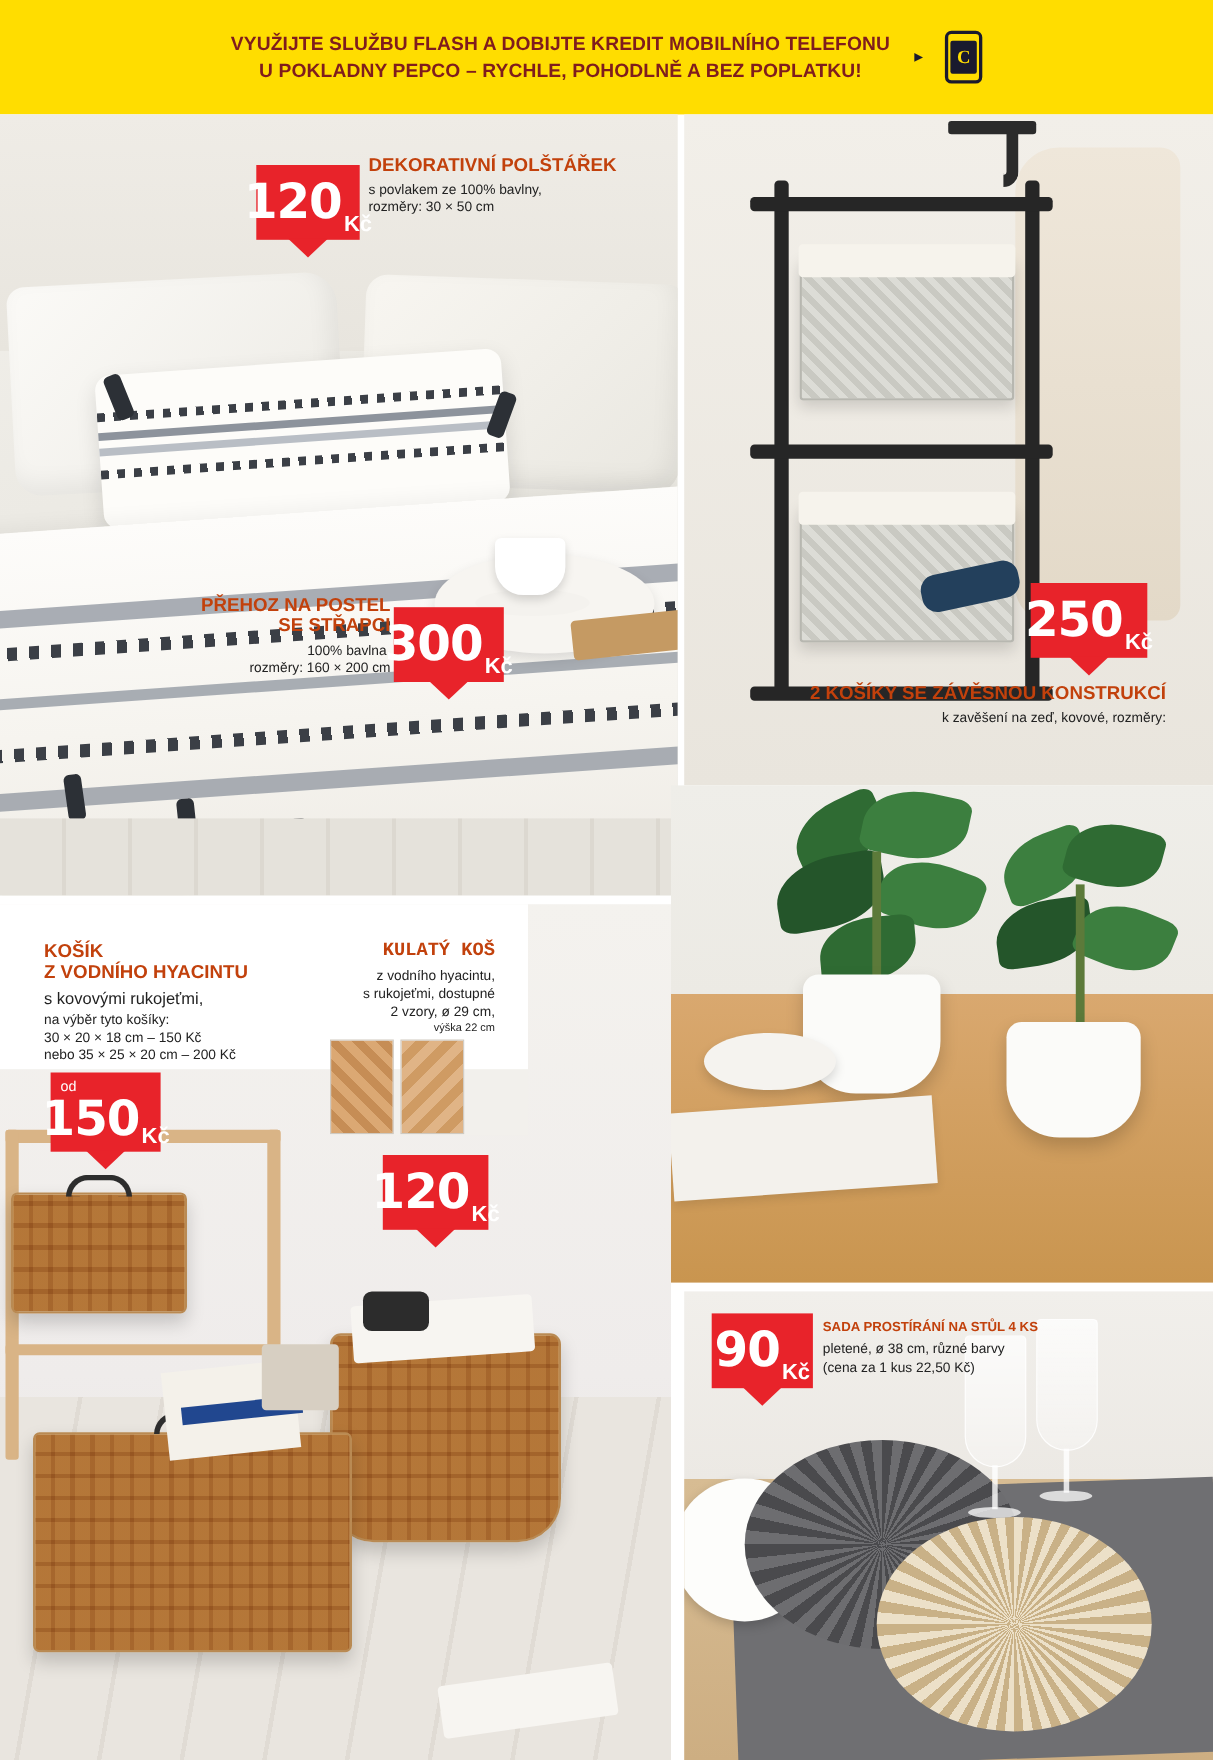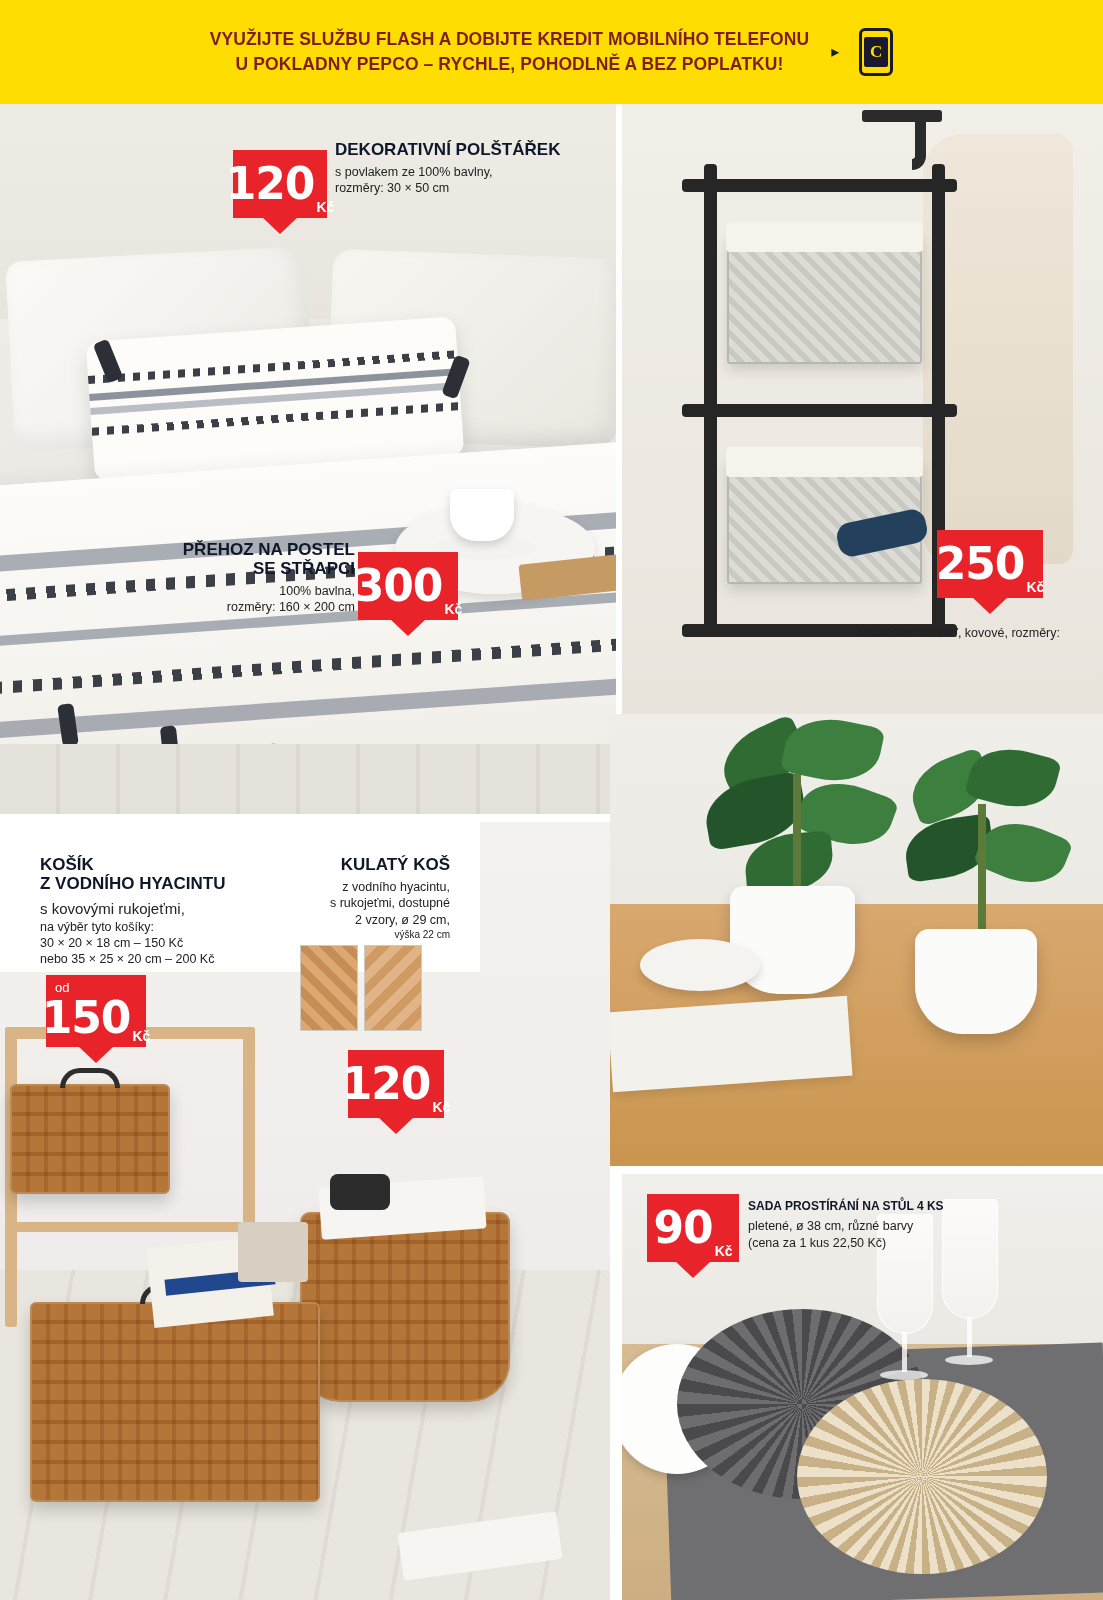--- a/index.html
+++ b/index.html
@@ -77,38 +77,38 @@
     border-top: 17px solid #e8232a;
   }
   .tag .amount {
     font-size: 44px;
     line-height: 1;
     letter-spacing: -1px;
     font-family: "DejaVu Sans", sans-serif;
     font-weight: bold;
   }
   .tag .cur {
-    font-size: 14px;
+    font-size: 20px;
     line-height: 1;
     margin-left: 2px;
     align-self: flex-end;
     padding-bottom: 4px;
   }
   .tag .od {
     position: absolute;
     top: 5px; left: 9px;
     font-size: 13px;
     font-weight: normal;
   }
   .tag.has-od { padding-top: 14px; }
 
   
   .title {
     font-weight: bold;
-    color: #0f172a;
+    color: #c2410c;
     line-height: 1.12;
   }
   .desc {
     color: #222;
     line-height: 1.3;
   }
 
   
   .photo { position: absolute; overflow: hidden; }
 
@@ -430,20 +430,21 @@
   </div>
   <div style="position:absolute; left:215px; top:412px; width:90px; height:34px; background:#23405c; border-radius:14px; transform:rotate(-12deg);"></div>
 </div>
 
 <div class="tag" style="left:937px; top:530px; width:106px; height:68px;">
   <span class="amount">250</span>
   <span class="cur">Kč</span>
 </div>
 
 <div class="infoblock" style="left:600px; top:620px; width:460px; text-align:right;">
+  <div class="title" style="font-size:17px;">2 KOŠÍKY SE ZÁVĚSNOU KONSTRUKCÍ</div>
   <div class="desc" style="font-size:12.5px; margin-top:5px;">k zavěšení na zeď, kovové, rozměry:</div>
 </div>
 
 <div class="photo" id="plants-photo">
   <div class="leaf" style="left:110px; top:15px; width:86px; height:58px; transform:rotate(-25deg);"></div>
   <div class="leaf l2" style="left:175px; top:5px; width:95px; height:62px; transform:rotate(12deg);"></div>
   <div class="leaf l3" style="left:95px; top:65px; width:100px; height:64px; transform:rotate(-10deg);"></div>
   <div class="leaf l2" style="left:190px; top:70px; width:92px; height:60px; transform:rotate(20deg);"></div>
   <div class="leaf" style="left:135px; top:120px; width:88px; height:58px; transform:rotate(-5deg);"></div>
   <div style="position:absolute; left:183px; top:60px; width:8px; height:120px; background:#5c7a3a;"></div>
@@ -496,21 +497,21 @@
   <div class="desc" style="font-size:12.5px;">nebo 35 × 25 × 20 cm – 200 Kč</div>
 </div>
 
 <div class="tag has-od" style="left:46px; top:975px; width:100px; height:72px;">
   <span class="od">od</span>
   <span class="amount">150</span>
   <span class="cur">Kč</span>
 </div>
 
 <div class="infoblock" style="left:290px; top:855px; width:160px; text-align:right;">
-  <div class="title" style="font-size:17px;">KULATÝ KOŠ</div>
+  <div class="title" style="font-size:17px;font-family:Liberation Mono, monospace;">KULATÝ KOŠ</div>
   <div class="desc" style="font-size:12.5px; margin-top:5px;">z vodního hyacintu,</div>
   <div class="desc" style="font-size:12.5px;">s rukojeťmi, dostupné</div>
   <div class="desc" style="font-size:12.5px;">2 vzory, ø 29 cm,</div>
   <div class="desc" style="font-size:10px;">výška 22 cm</div>
 </div>
 
 <div class="swatches" style="left:300px; top:945px;">
   <div class="swatch"></div>
   <div class="swatch s2"></div>
 </div>

